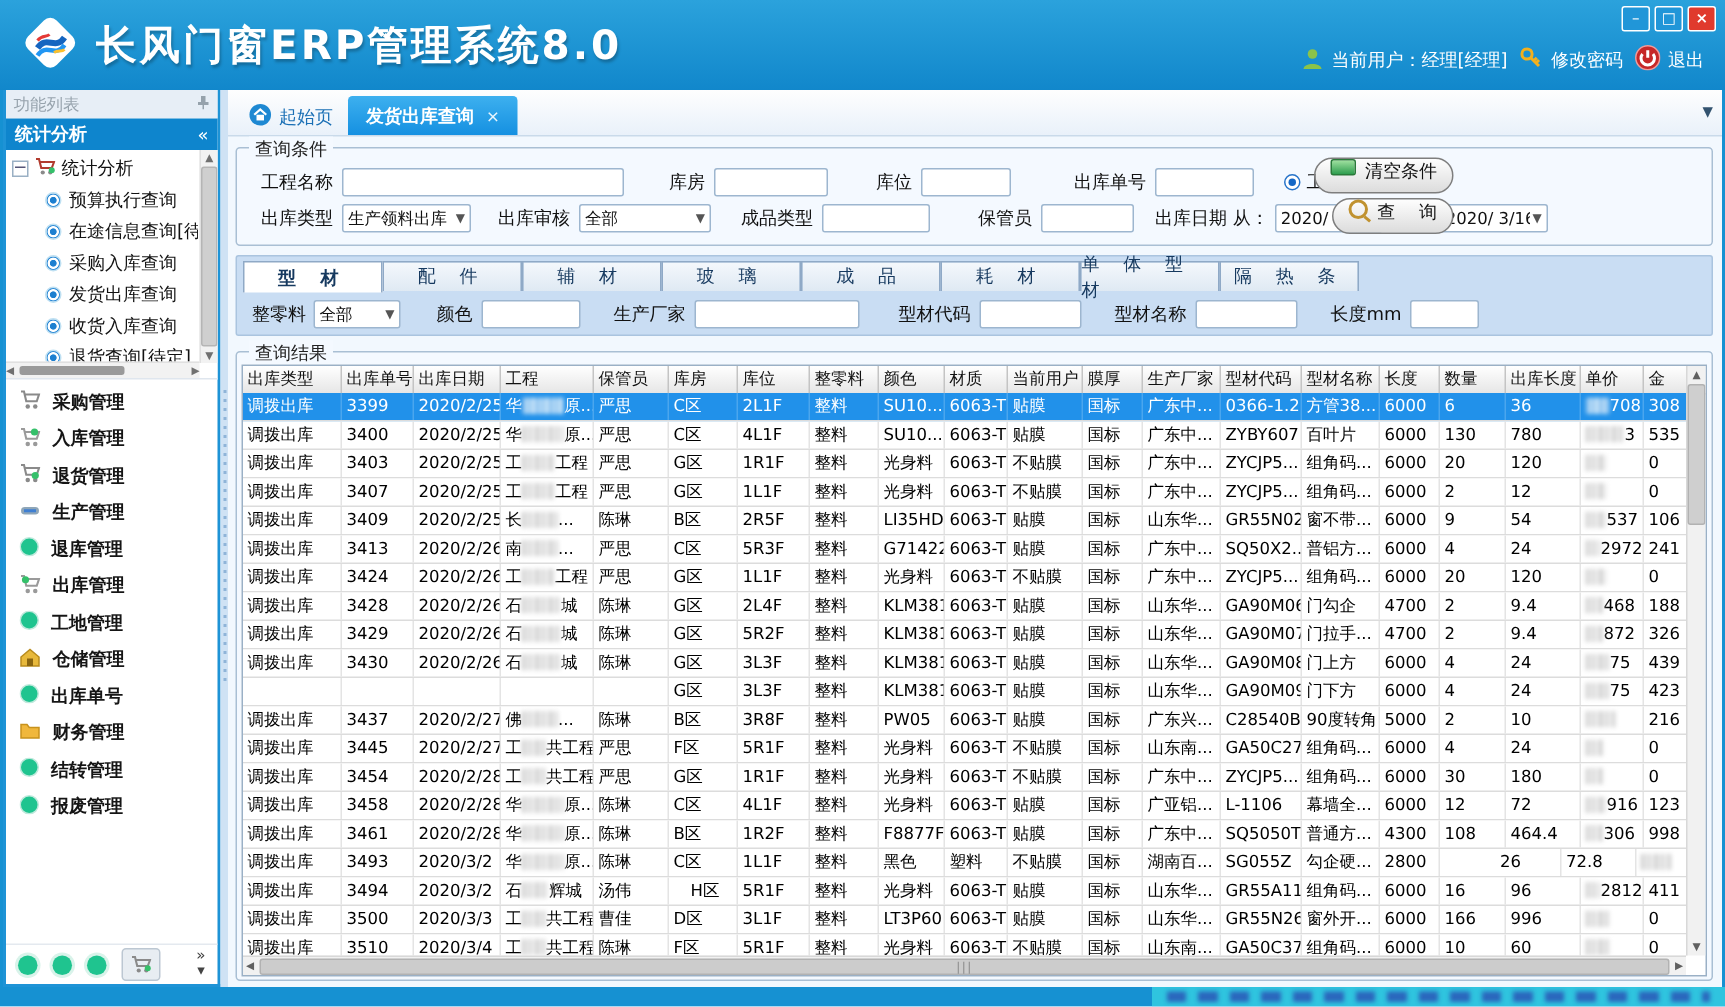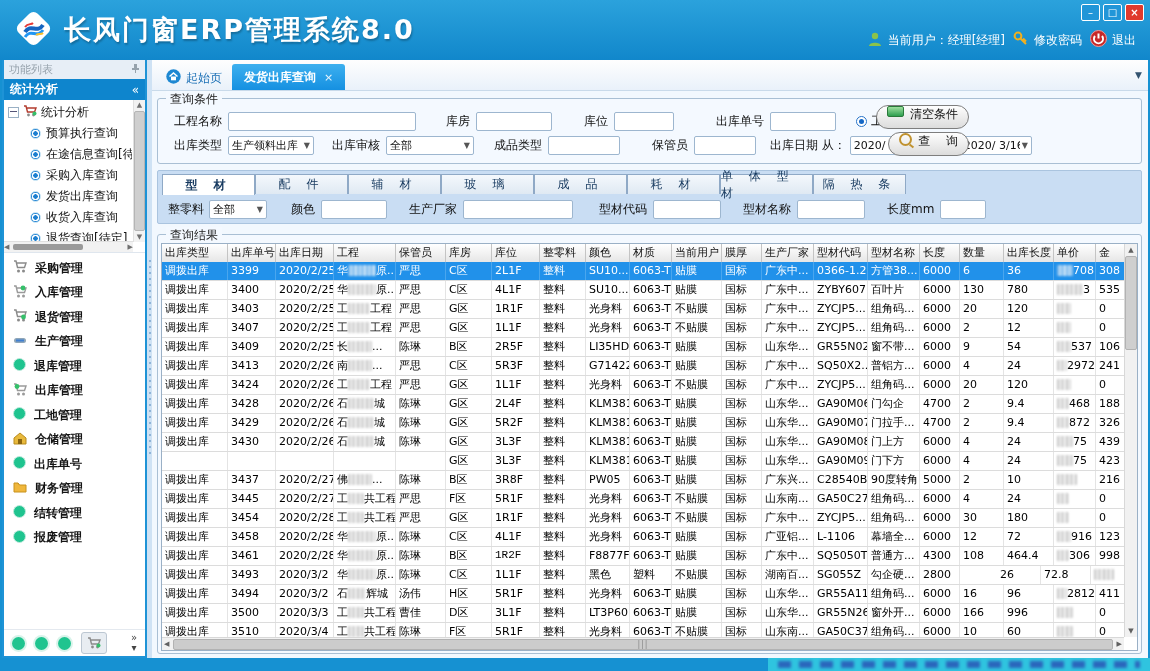--- a/index.html
+++ b/index.html
@@ -791,21 +791,21 @@
                 <div class="td" style="width: 42px;"><span class="px" style="width: 14px;"></span>916</div>
                 <div class="td" style="width: 40px;">123</div>
               </div>
               <div class="row">
                 <div class="td" style="width: 66px;">调拨出库</div>
                 <div class="td" style="width: 48px;">3461</div>
                 <div class="td" style="width: 58px;">2020/2/28</div>
                 <div class="td" style="width: 62px;">华<span class="px" style="width: 28px;"></span>原...</div>
                 <div class="td" style="width: 50px;">陈琳</div>
                 <div class="td" style="width: 46px;">B区</div>
-                <div class="td" style="width: 48px; font-family: Liberation Mono, monospace;">1R2F</div>
+                <div class="td" style="width: 48px;">1R2F</div>
                 <div class="td" style="width: 46px;">整料</div>
                 <div class="td" style="width: 44px;">F8877FT</div>
                 <div class="td" style="width: 42px;">6063-T5</div>
                 <div class="td" style="width: 50px;">贴膜</div>
                 <div class="td" style="width: 40px;">国标</div>
                 <div class="td" style="width: 52px;">广东中...</div>
                 <div class="td" style="width: 54px;">SQ5050T20</div>
                 <div class="td" style="width: 52px;">普通方...</div>
                 <div class="td" style="width: 40px;">4300</div>
                 <div class="td" style="width: 44px;">108</div>
@@ -834,21 +834,21 @@
                 <div class="td" style="width: 50px;">72.8</div>
                 <div class="td" style="width: 42px;"><span class="px" style="width: 20px;"></span></div>
                 <div class="td" style="width: 40px;">182</div>
               </div>
               <div class="row">
                 <div class="td" style="width: 66px;">调拨出库</div>
                 <div class="td" style="width: 48px;">3494</div>
                 <div class="td" style="width: 58px;">2020/3/2</div>
                 <div class="td" style="width: 62px;">石<span class="px" style="width: 18px;"></span>辉城</div>
                 <div class="td" style="width: 50px;">汤伟</div>
-                <div class="td" style="width: 46px;">H区</div>
+                <div class="td" style="width: 46px; text-align: center;">H区</div>
                 <div class="td" style="width: 48px;">5R1F</div>
                 <div class="td" style="width: 46px;">整料</div>
                 <div class="td" style="width: 44px;">光身料</div>
                 <div class="td" style="width: 42px;">6063-T5</div>
                 <div class="td" style="width: 50px;">贴膜</div>
                 <div class="td" style="width: 40px;">国标</div>
                 <div class="td" style="width: 52px;">山东华...</div>
                 <div class="td" style="width: 54px;">GR55A11</div>
                 <div class="td" style="width: 52px;">组角码...</div>
                 <div class="td" style="width: 40px;">6000</div>

